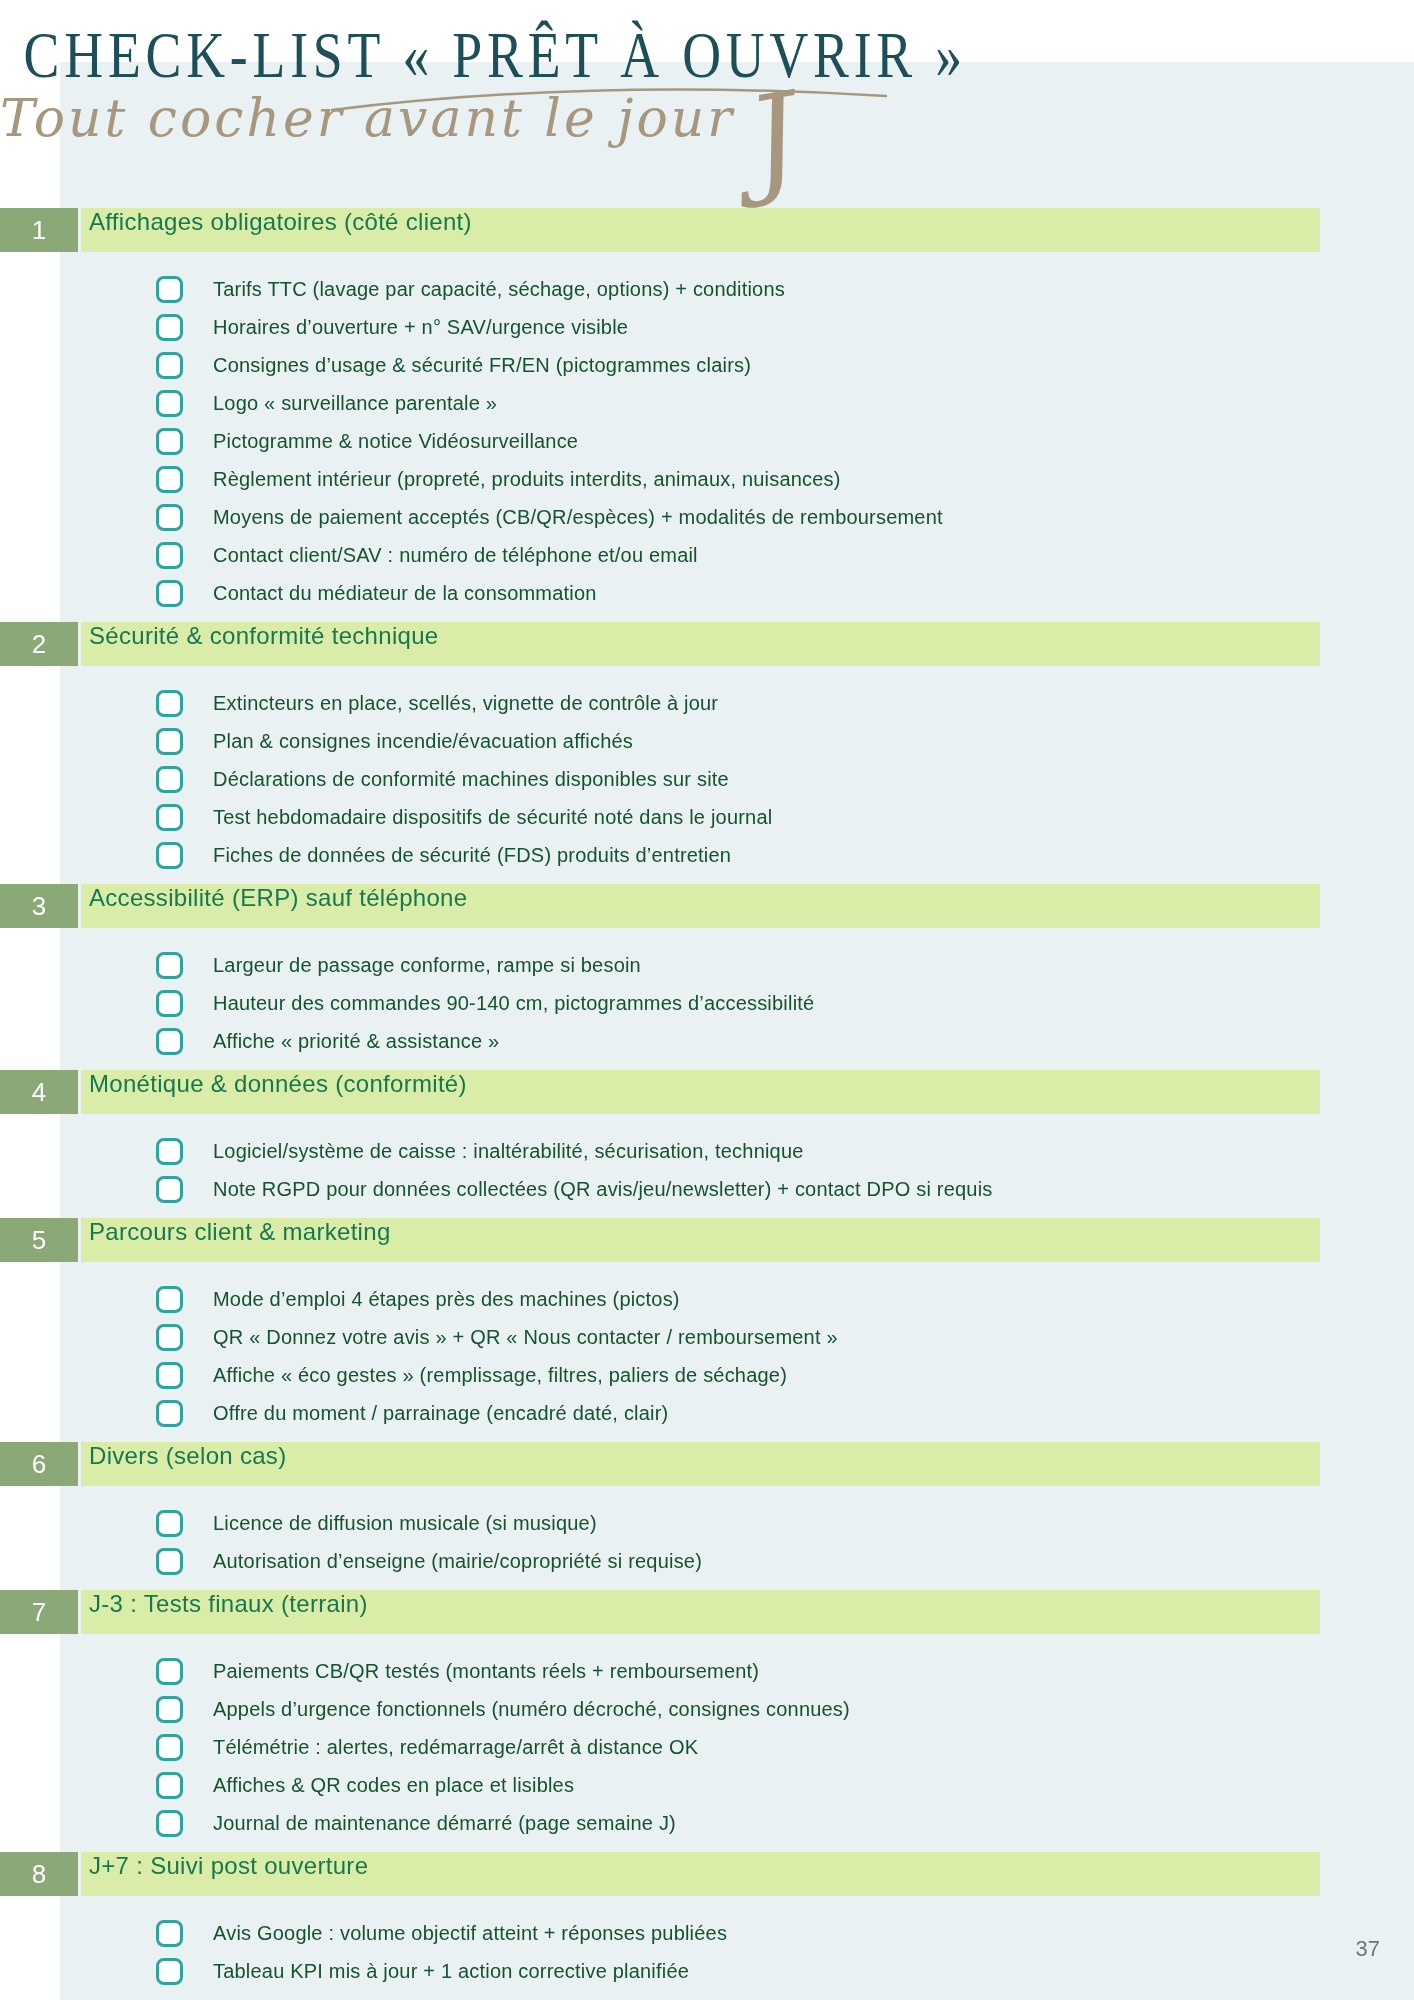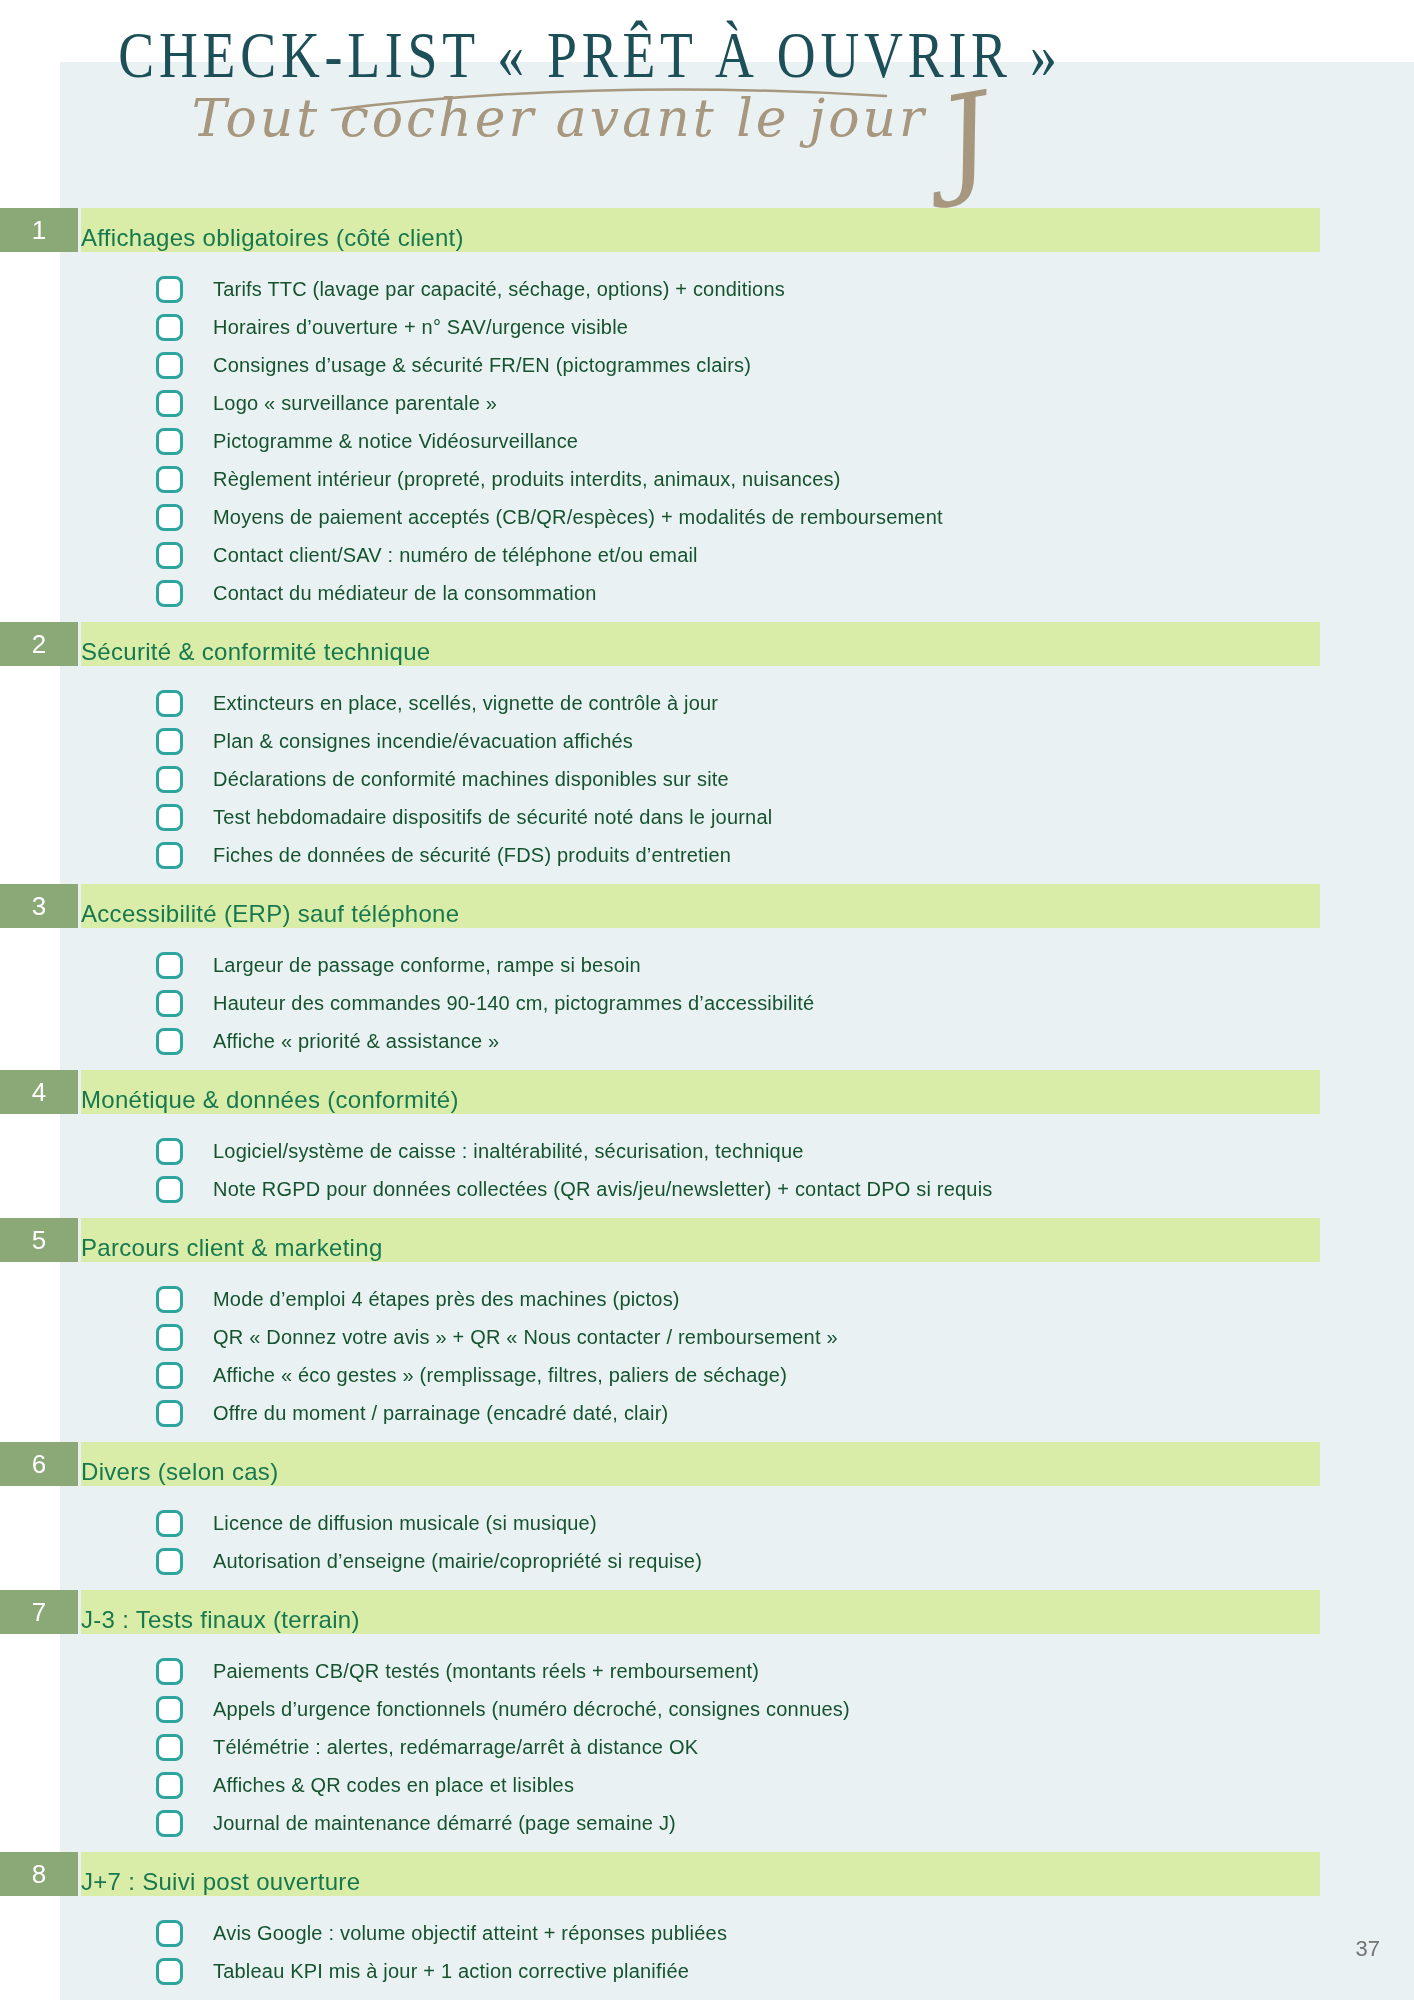--- a/index.html
+++ b/index.html
@@ -11,21 +11,21 @@
     overflow:hidden;
     font-family:"Liberation Sans",sans-serif;
   }
   .bg-panel{
     position:absolute;left:60px;top:62px;right:0;bottom:0;
     background:#e9f1f3;
   }
   
   .header{
     position:absolute;top:0;left:0;width:1180px;
-    text-align:center;z-index:2;
+    z-index:2;
   }
   .page-title{
     margin:0;padding-top:14px;
     font-family:"Liberation Serif",serif;
     font-weight:400;
     font-size:56px;
     letter-spacing:5px;
     color:#1d4f58;
     transform:scaleY(1.18) scaleX(.96);
     transform-origin:top center;
@@ -68,22 +68,22 @@
   }
   .num-box{
     flex:none;width:78px;margin-right:3px;
     background:#8ba877;color:#ffffff;
     font-size:26px;
     display:flex;align-items:center;justify-content:center;
   }
   .title-bar{
     flex:none;width:1239px;
     background:#d9eda8;
-    display:flex;align-items:flex-end;
-    padding-left:0;box-sizing:border-box;
+    display:flex;align-items:flex-start;
+    padding-left:8px;box-sizing:border-box;
   }
   .bar-label{
     color:#17784f;
     font-size:24px;
     letter-spacing:.3px;
   }
   .items{list-style:none;margin:0 0 10px 0;padding:0;}
   .item{
     display:flex;align-items:center;
     height:38px;

